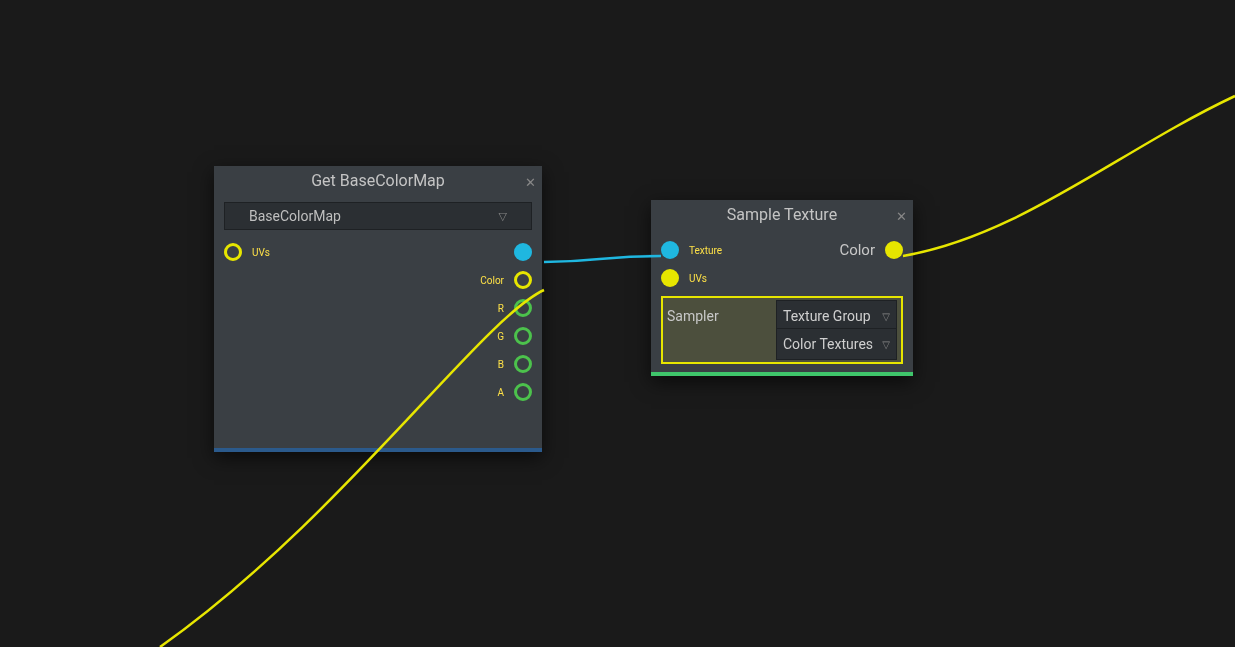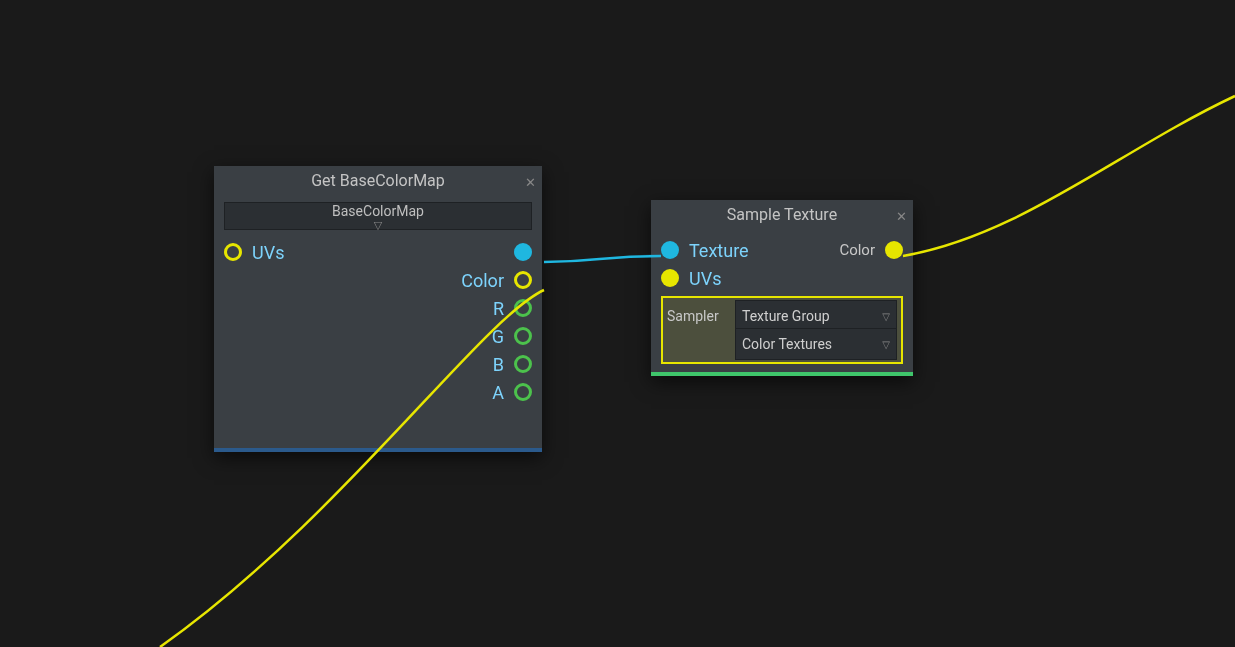--- a/index.html
+++ b/index.html
@@ -49,37 +49,36 @@
   .footer-blue { background: #2b5a8c; }
   .footer-green { background: #3fc56b; }
 
   .dropdown {
     width: 100%;
     height: 28px;
     background: #2b2f33;
     border: 1px solid #1e2124;
     display: flex;
     align-items: center;
-    padding: 0 0;
+    padding: 0 24px;
     justify-content: space-between;
     color: #bfbfbf;
     font-size: 14px;
     cursor: pointer;
-    flex-direction: column;
   }
   .dropdown .chev { color: #888; font-size: 11px; }
 
   .row {
     display: flex;
     align-items: center;
     height: 28px;
   }
   .row.left { justify-content: flex-start; }
   .row.right { justify-content: flex-end; }
-  .row .lbl { font-size: 18px; color: #7dd3fc; }
+  .row .lbl { font-size: 10px; color: #fde047; }
   .port {
     width: 18px; height: 18px; border-radius: 50%;
     flex: 0 0 18px;
   }
   .port.ring { border: 3px solid; background: transparent; }
   .port.solid { border: none; }
 
   .port.yellow.ring { border-color: #e7e600; }
   .port.yellow.solid { background: #e7e600; }
   .port.green.ring { border-color: #4cc24c; }
@@ -119,20 +118,21 @@
   .highlight-box {
     border: 2px solid #e7e600;
     background: rgba(231,230,0,0.10);
     padding: 4px 4px;
     margin-top: 4px;
   }
   .sampler-row {
     display: flex;
     align-items: center;
     height: 28px;
+    gap: 41px;
   }
   .sampler-label {
     width: 68px;
     font-size: 14px;
     color: #c8c8c8;
   }
   .sampler-dd {
     flex: 1;
     height: 24px;
     background: #2b2f33;

